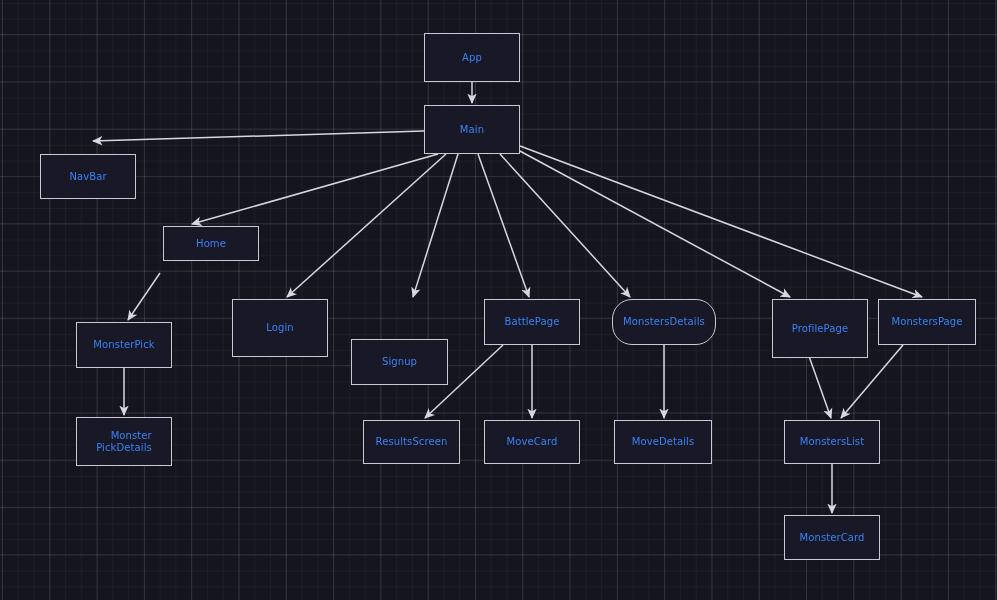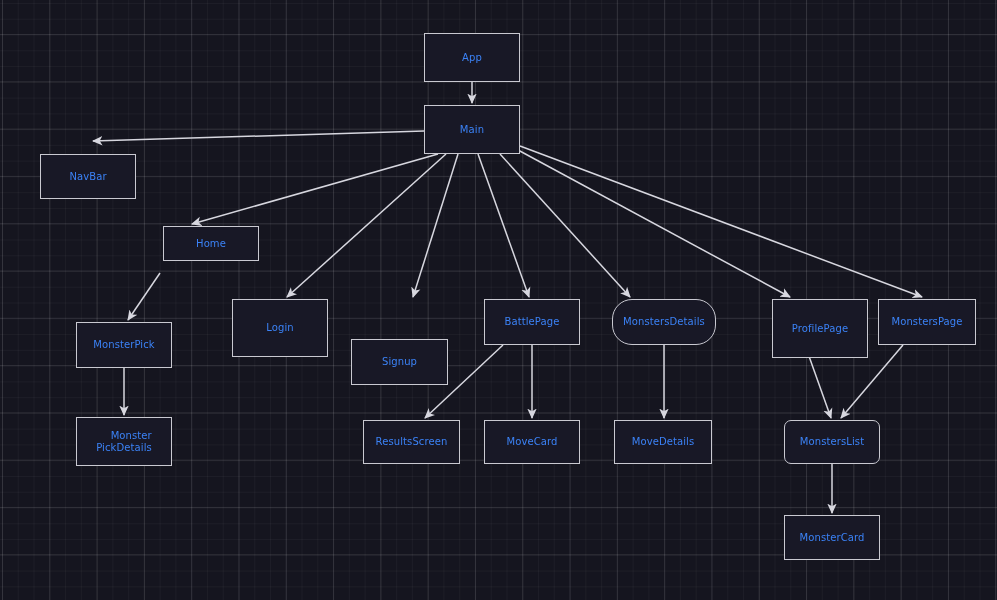--- a/index.html
+++ b/index.html
@@ -93,16 +93,16 @@
 PickDetails</div>
       <div class="node" style="left: 232px; top: 299px; width: 96px; height: 58px;">Login</div>
       <div class="node" style="left: 351px; top: 299px; width: 97px; height: 46px; margin-top: 40px;">Signup</div>
       <div class="node" style="left: 484px; top: 299px; width: 96px; height: 46px;">BattlePage</div>
       <div class="node" style="left: 612px; top: 299px; width: 104px; height: 46px; border-radius: 20px;">MonstersDetails</div>
       <div class="node" style="left: 772px; top: 299px; width: 96px; height: 59px;">ProfilePage</div>
       <div class="node" style="left: 878px; top: 299px; width: 98px; height: 46px;">MonstersPage</div>
       <div class="node" style="left: 363px; top: 420px; width: 97px; height: 44px;">ResultsScreen</div>
       <div class="node" style="left: 484px; top: 420px; width: 96px; height: 44px;">MoveCard</div>
       <div class="node" style="left: 614px; top: 420px; width: 98px; height: 44px;">MoveDetails</div>
-      <div class="node" style="left: 784px; top: 420px; width: 96px; height: 44px; border-radius: 7px;">MonstersList</div>
+      <div class="node" style="left: 784px; top: 420px; width: 96px; height: 44px;">MonstersList</div>
       <div class="node" style="left: 784px; top: 515px; width: 96px; height: 45px;">MonsterCard</div>
     </div>
 </div>
 
 </body></html>

